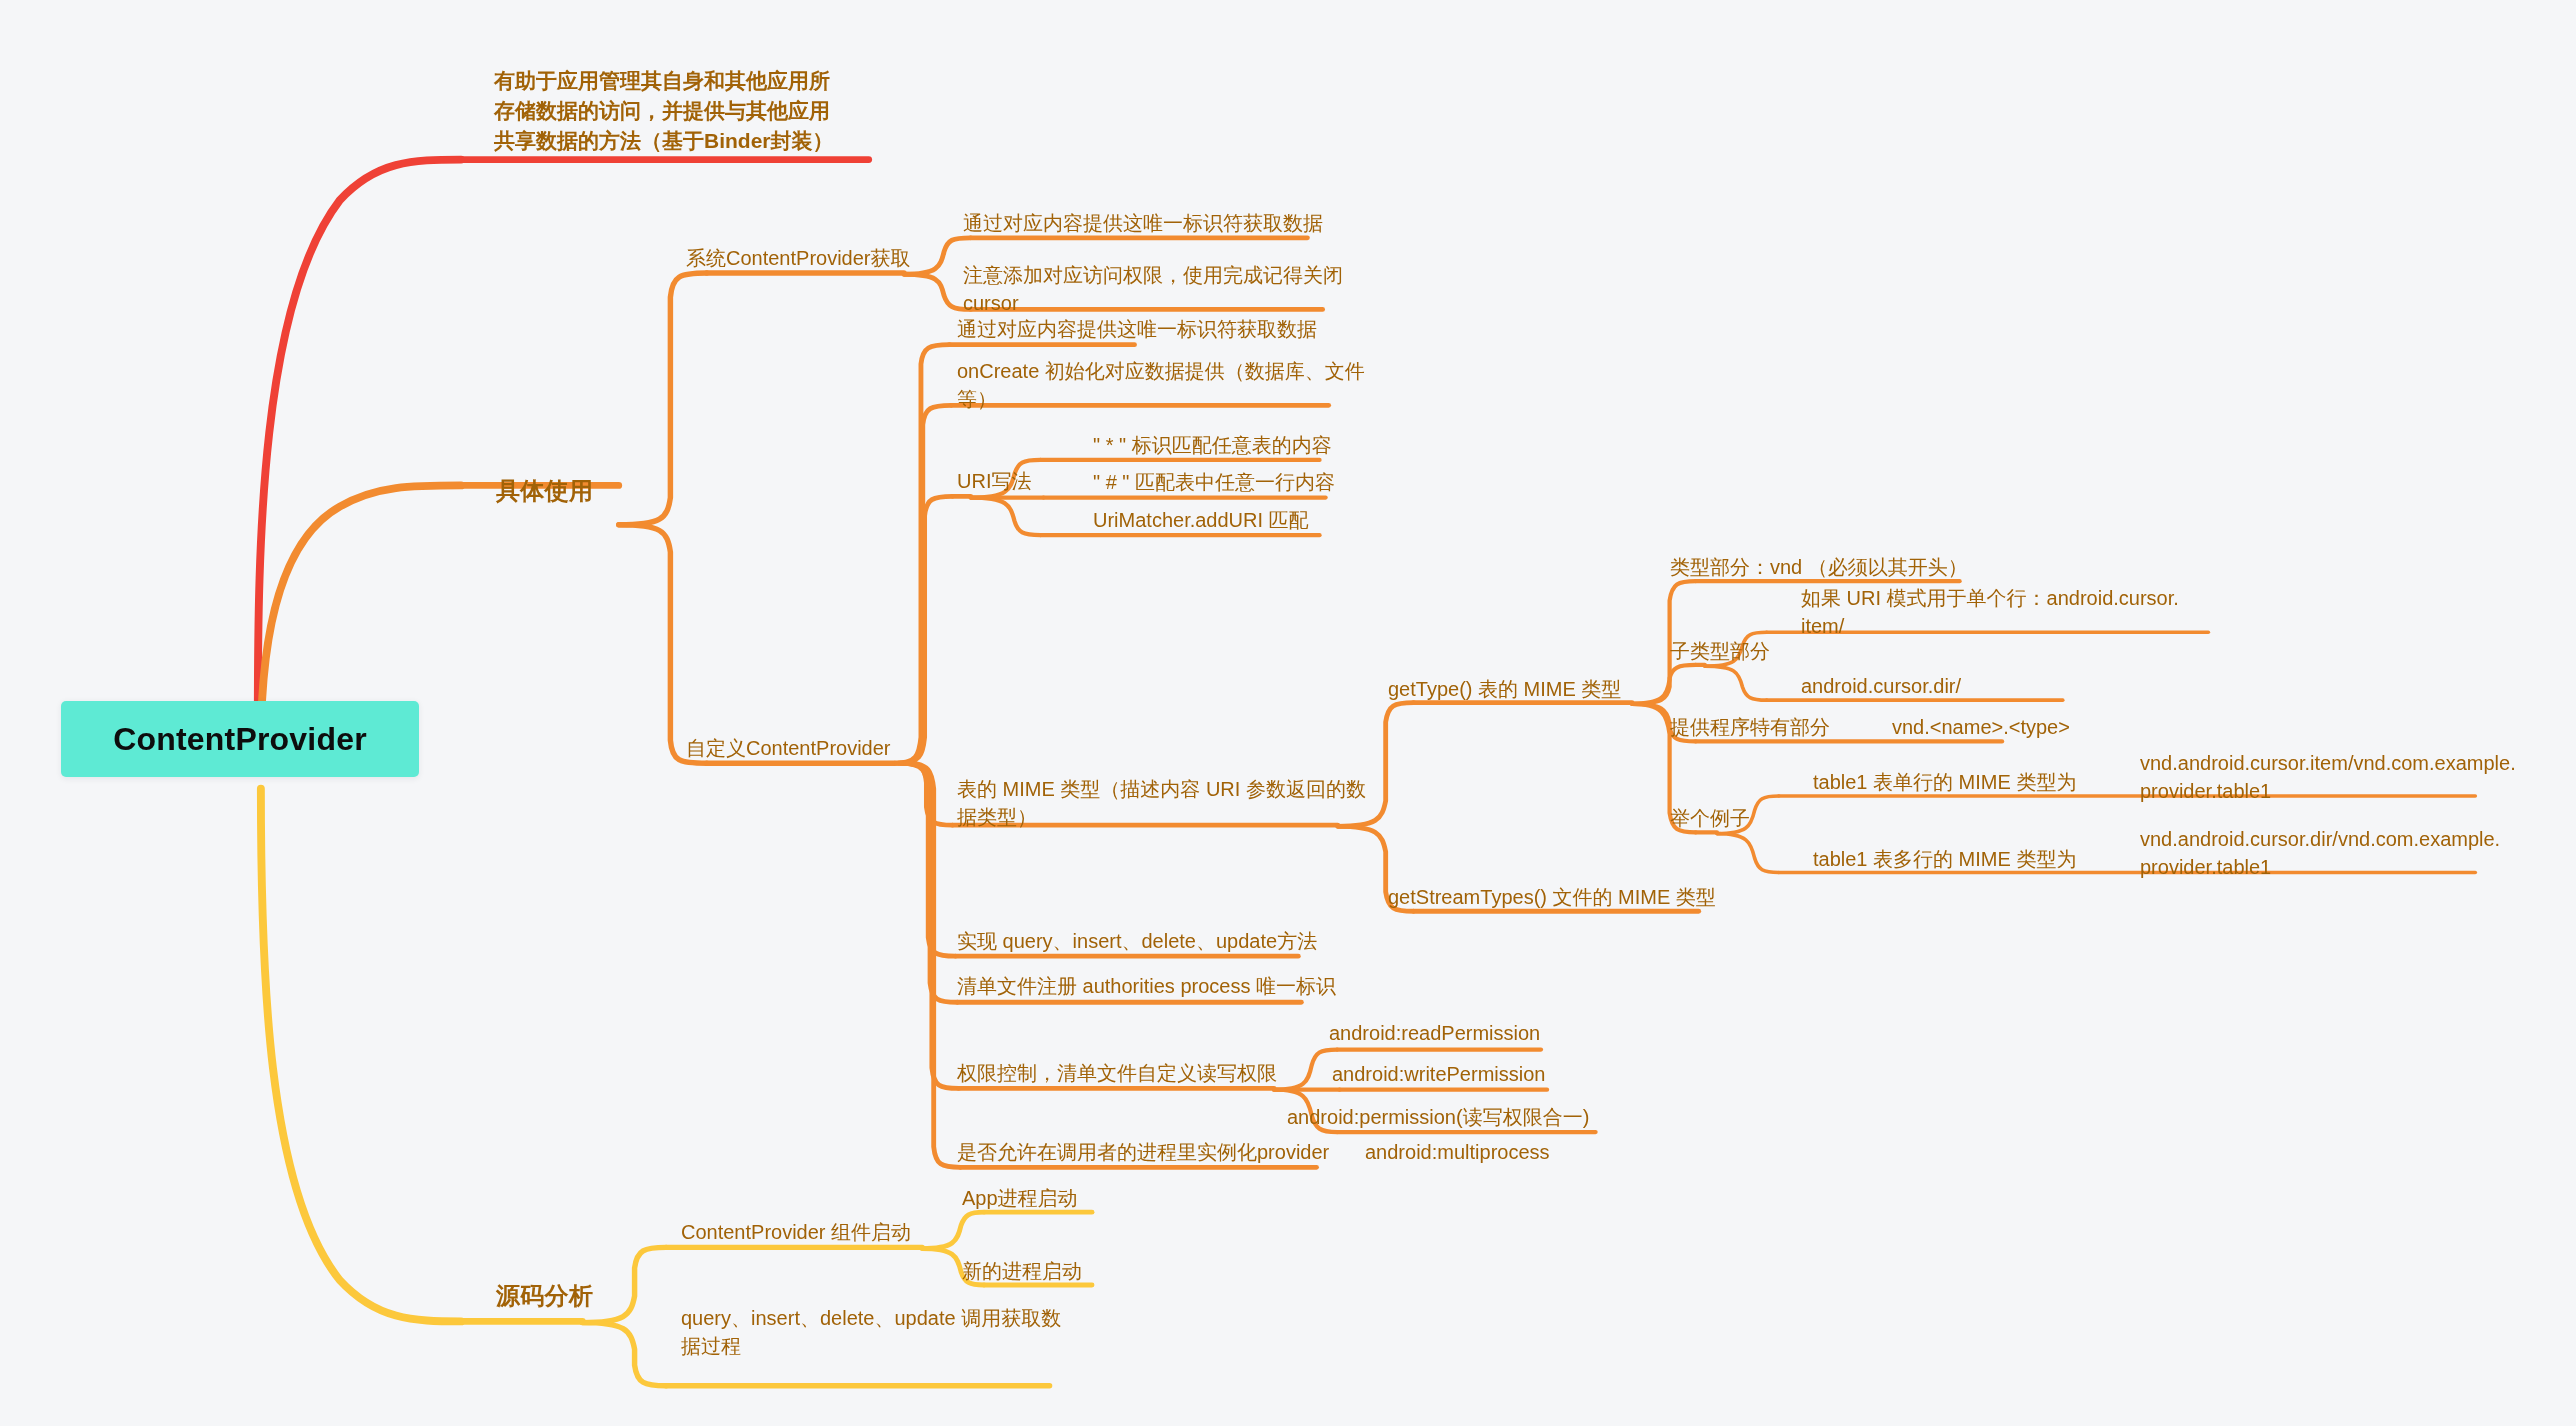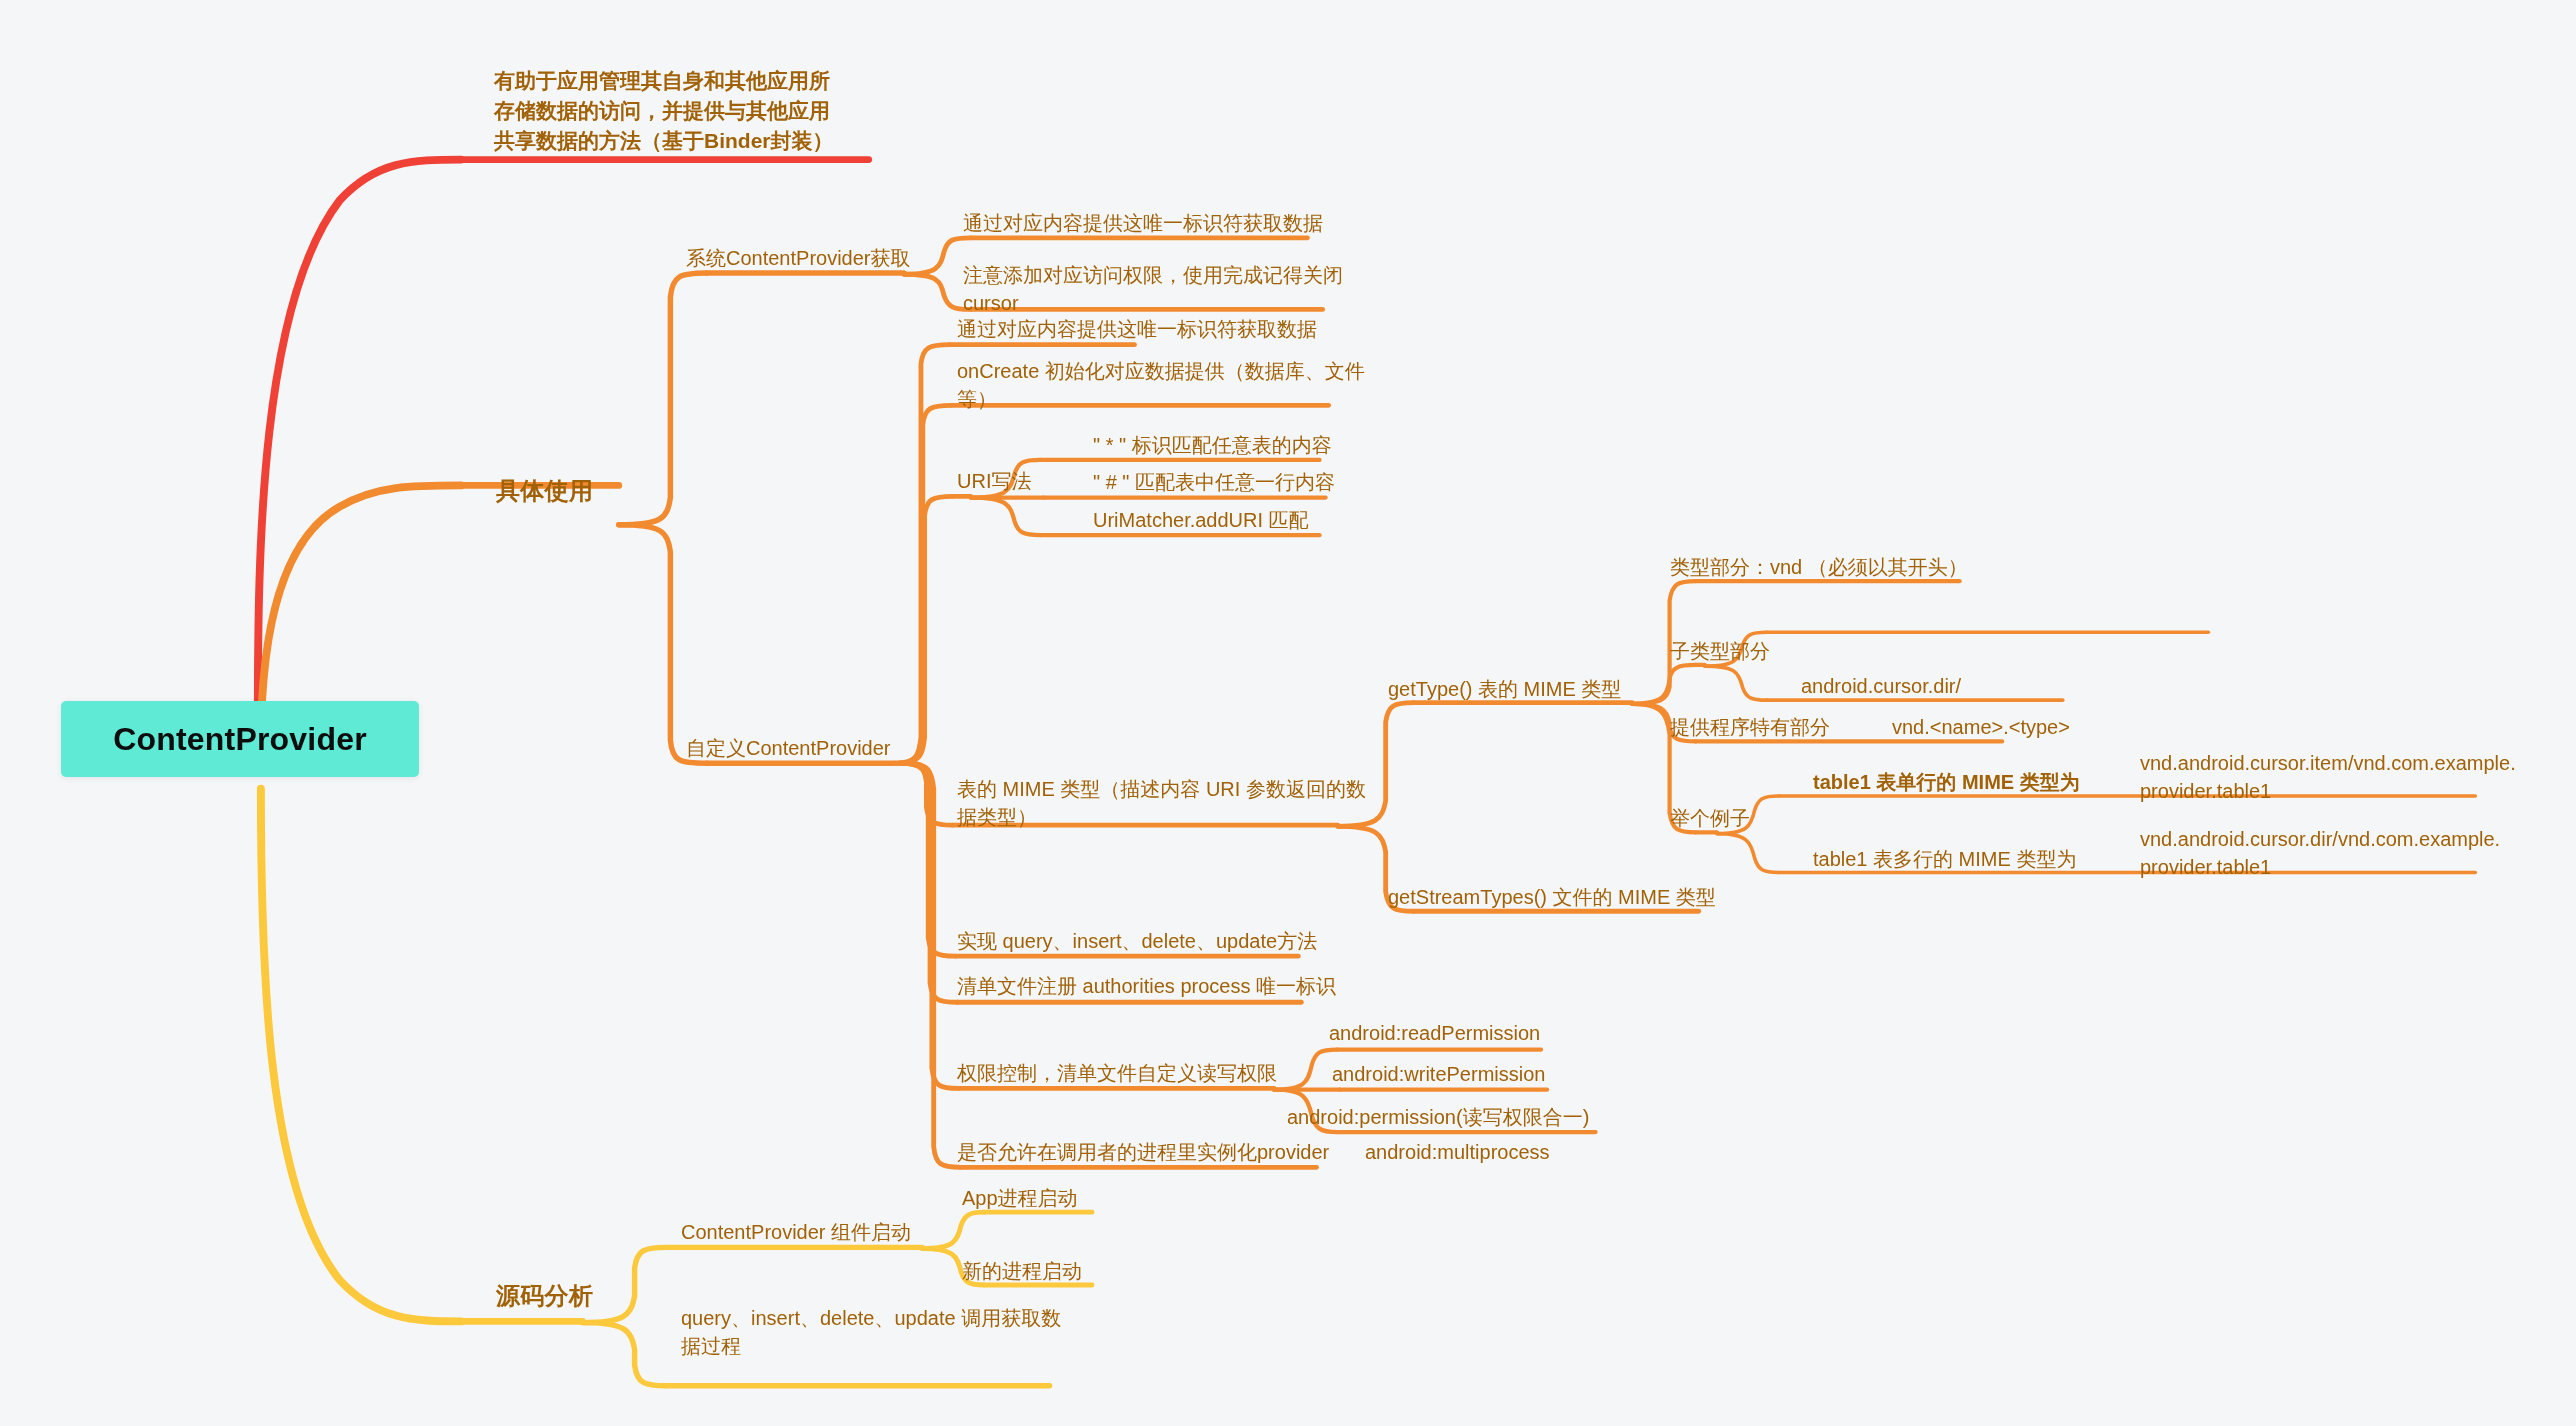--- a/index.html
+++ b/index.html
@@ -209,35 +209,39 @@
     <span>getStreamTypes() 文件的 MIME 类型</span>
   </div>
 
   <div class="node lvl5" style="left:1670px;top:553px;">
     <span>类型部分：vnd （必须以其开头）</span>
   </div>
 
   <div class="node lvl5" style="left:1670px;top:637px;">
     <span>子类型部分</span>
   </div>
+  <div class="node lvl5" style="left:1801px;top:584px;">
+    <span>如果 URI 模式用于单个行：android.cursor.</span>
+    <span>item/</span>
+  </div>
   <div class="node lvl5" style="left:1801px;top:672px;">
     <span>android.cursor.dir/</span>
   </div>
 
   <div class="node lvl5" style="left:1670px;top:713px;">
     <span>提供程序特有部分</span>
   </div>
   <div class="node lvl5" style="left:1892px;top:713px;">
     <span>vnd.&lt;name&gt;.&lt;type&gt;</span>
   </div>
 
   <div class="node lvl5" style="left:1670px;top:804px;">
     <span>举个例子</span>
   </div>
-  <div class="node lvl5" style="left:1813px;top:768px;font-weight:bold;">
+  <div class="node lvl5" style="left:1813px;top:768px;">
     <span>table1 表单行的 MIME 类型为</span>
   </div>
   <div class="node lvl5" style="left:2140px;top:749px;">
     <span>vnd.android.cursor.item/vnd.com.example.</span>
     <span>provider.table1</span>
   </div>
   <div class="node lvl5" style="left:1813px;top:845px;">
     <span>table1 表多行的 MIME 类型为</span>
   </div>
   <div class="node lvl5" style="left:2140px;top:825px;">

